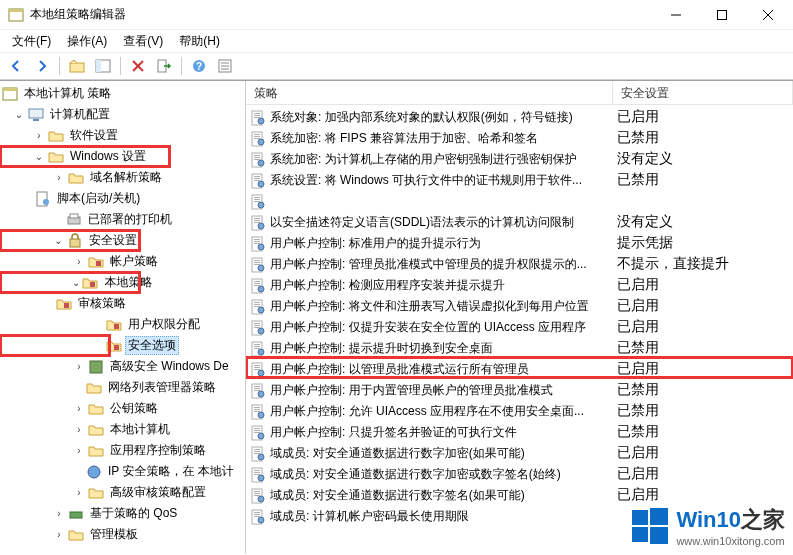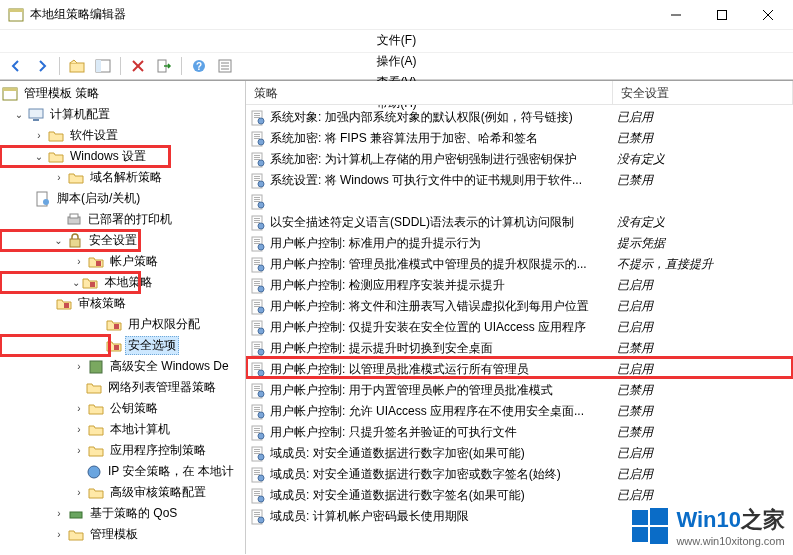--- a/index.html
+++ b/index.html
@@ -2,37 +2,37 @@
 <html><head>
 <meta charset="utf-8">
 <style>
 * { box-sizing: border-box; margin: 0; padding: 0; }
 body { font-family: "Microsoft YaHei", "Segoe UI", sans-serif; font-size: 12px; background: #fff; overflow: hidden; width: 793px; height: 555px; position: relative; }
 .titlebar { height: 30px; display: flex; align-items: center; padding: 0 2px 0 8px; background: #fff; border-bottom: 1px solid #eee; }
 .titlebar .icon { width: 16px; height: 16px; margin-right: 6px; }
 .titlebar .title { flex: 1; font-size: 12px; color: #000; }
 .winbtn { width: 46px; height: 30px; display: flex; align-items: center; justify-content: center; color: #000; }
 .winbtn svg { width: 10px; height: 10px; }
-.menubar { height: 22px; display: flex; align-items: center; padding: 0 4px; font-size: 12px; color: #000; flex-direction: column; }
+.menubar { height: 22px; display: flex; align-items: flex-end; padding: 0 4px; font-size: 12px; color: #000; }
 .menubar span { padding: 2px 8px; }
 .toolbar { height: 28px; display: flex; align-items: center; padding: 0 4px; border-top: 1px solid #f0f0f0; border-bottom: 1px solid #cfcfcf; background: #fff; gap: 2px; }
 .tbtn { width: 24px; height: 24px; display: flex; align-items: center; justify-content: center; border: 1px solid transparent; }
 .tsep { width: 1px; height: 18px; background: #ccc; margin: 0 3px; }
 .main { display: flex; height: 474px; border-top: 1px solid #a0a0a0; }
 .tree-pane { width: 246px; border-right: 1px solid #ccc; overflow: auto; padding: 2px 0; }
 .list-pane { flex: 1; display: flex; flex-direction: column; overflow: hidden; }
 .list-header { display: flex; height: 24px; border-bottom: 1px solid #e5e5e5; background: #fff; }
 .list-header .col { padding: 4px 8px; border-right: 1px solid #e5e5e5; color: #333; font-size: 12px; }
 .col-policy { flex: 1; }
 .col-setting { width: 180px; }
 .list-body { flex: 1; overflow: auto; }
 .list-row { display: flex; height: 21px; align-items: flex-end; padding: 0 4px; white-space: nowrap; }
 .list-row .picon { width: 16px; height: 16px; margin-right: 4px; flex-shrink: 0; }
 .list-row .ptext { flex: 1; overflow: hidden; text-overflow: ellipsis; font-size: 12px; color: #000; }
-.list-row .pset { width: 172px; font-size: 12px; color: #000; overflow: hidden; text-overflow: ellipsis; font-style: italic; }
+.list-row .pset { width: 172px; font-size: 14px; color: #000; overflow: hidden; text-overflow: ellipsis; }
 .tree li { list-style: none; }
 .tree .node { display: flex; align-items: center; height: 21px; font-size: 12px; white-space: nowrap; color: #000; }
 .tree .toggle { width: 14px; height: 14px; display: flex; align-items: center; justify-content: center; margin-right: 2px; font-size: 10px; color: #444; }
 .tree .nicon { width: 16px; height: 16px; margin-right: 3px; flex-shrink: 0; }
 .tree .nlabel { padding: 1px 3px; }
 .tree .selected .nlabel { background: #cde8ff; border: 1px dotted #70a8d8; padding: 0 2px; }
 .redbox { outline: 3px solid #e33; outline-offset: -2px; }
 .watermark { position: absolute; bottom: 8px; right: 8px; display: flex; align-items: center; gap: 6px; }
 .watermark .wlogo { width: 40px; height: 40px; }
 .watermark .wtop { font-size: 22px; font-weight: 700; color: #0a6cc7; }
@@ -129,21 +129,21 @@
 <div class="main">
 
   <div class="tree-pane">
     <ul class="tree">
       <li>
         <div class="node" style="padding-left:2px">
           <svg class="nicon" viewBox="0 0 16 16">
               <rect x="1" y="2" width="14" height="12" fill="#fff" stroke="#8a8a2a"></rect>
               <rect x="1" y="2" width="14" height="3" fill="#d4c97b"></rect>
             </svg>
-          <span class="nlabel">管理模板 策略</span>
+          <span class="nlabel">本地计算机 策略</span>
         </div>
         <ul>
           <li>
             <div class="node" style="padding-left:12px">
               <span class="toggle">⌄</span>
               <svg class="nicon" viewBox="0 0 16 16">
                   <rect x="1" y="2" width="14" height="9" fill="#e8f0f8" stroke="#6a8ab0"></rect>
                   <rect x="5" y="12" width="6" height="2" fill="#6a8ab0"></rect>
                 </svg>
               <span class="nlabel">计算机配置</span>

